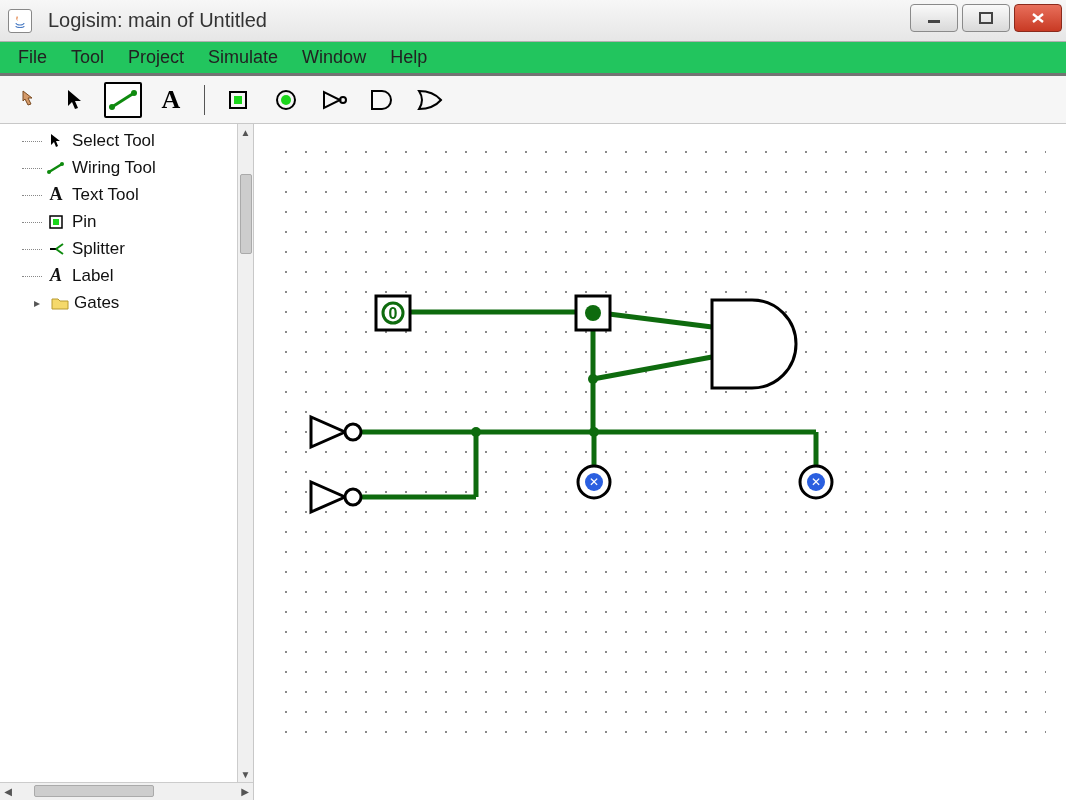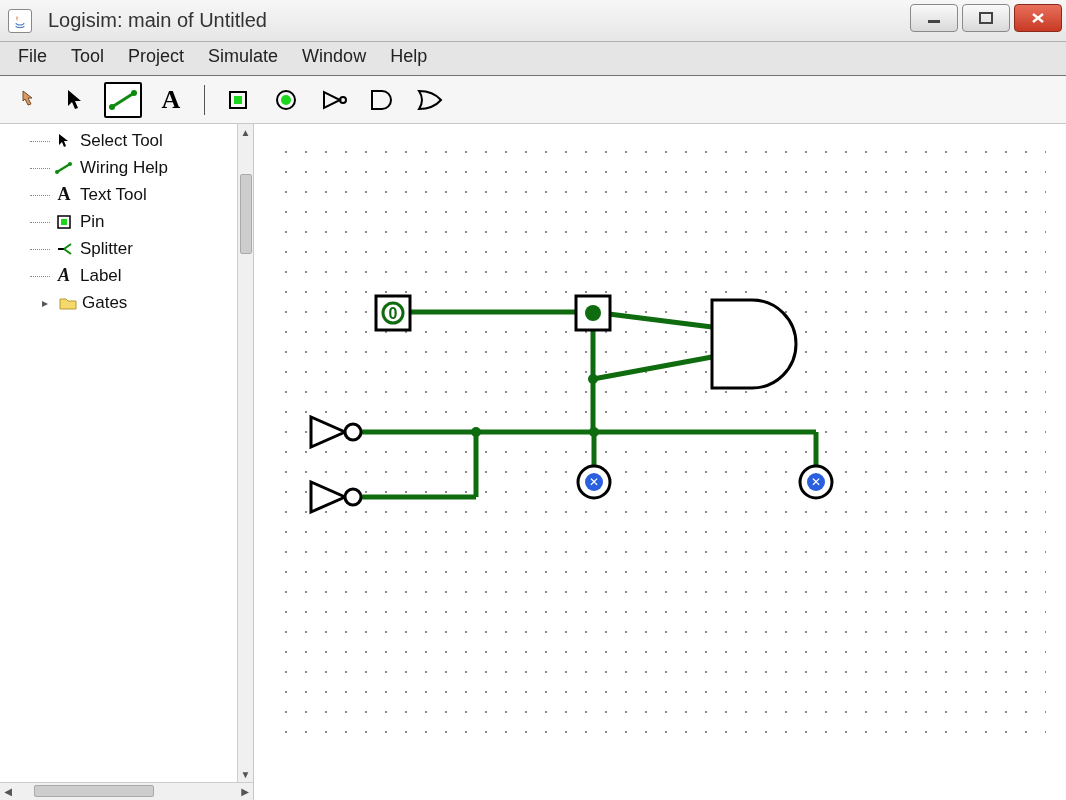--- a/index.html
+++ b/index.html
@@ -39,23 +39,24 @@
     border-radius: 4px;
     display: flex; align-items: center; justify-content: center;
     background: linear-gradient(to bottom, #fafafa, #d9d9d9);
   }
   .win-btn.close { background: linear-gradient(to bottom, #e86f5b, #c83a24); border-color: #8b2a1c;}
   .win-btn svg { width: 18px; height: 14px; }
 
   
   .menubar {
     height: 34px;
-    background: #e5e5e5;
-    border-bottom: 1px solid #737373;
-    display: flex;
+    background: #22c55e;
+    border-bottom: 3px solid #737373;
+    display: flex;
+    align-items: center;
     padding: 0 6px;
     gap: 0;
   }
   .menu-item {
     padding: 4px 12px;
     font-size: 18px;
     color: #222;
     cursor: default;
   }
 
@@ -90,21 +91,21 @@
   }
   .tree-wrap {
     flex:1;
     overflow:hidden;
     position:relative;
     background:#fff;
   }
   .tree {
     position:absolute;
     top:-24px;
-    left:12px; right:16px;
+    left:4px; right:16px;
   }
   .tree-row {
     height:27px;
     display:flex;
     align-items:center;
     padding-left:42px;
     font-size:17px;
     color:#111;
     position:relative;
   }
@@ -262,21 +263,21 @@
         </div>
         <div class="tree-row">
           <span class="dots"></span>
           <span class="row-icon">
               <svg width="18" height="14">
                 <line x1="2" y1="11" x2="15" y2="3" stroke="#0e8a0e" stroke-width="2.5"></line>
                 <circle cx="2" cy="11" r="2" fill="#0e8a0e"></circle>
                 <circle cx="15" cy="3" r="2" fill="#0e8a0e"></circle>
               </svg>
             </span>
-          <span>Wiring Help</span>
+          <span>Wiring Tool</span>
         </div>
         <div class="tree-row">
           <span class="dots"></span>
           <span class="row-icon">
               <span style="font-family:'Times New Roman',serif;font-weight:bold;font-size:18px;">A</span>
             </span>
           <span>Text Tool</span>
         </div>
         <div class="tree-row">
           <span class="dots"></span>

